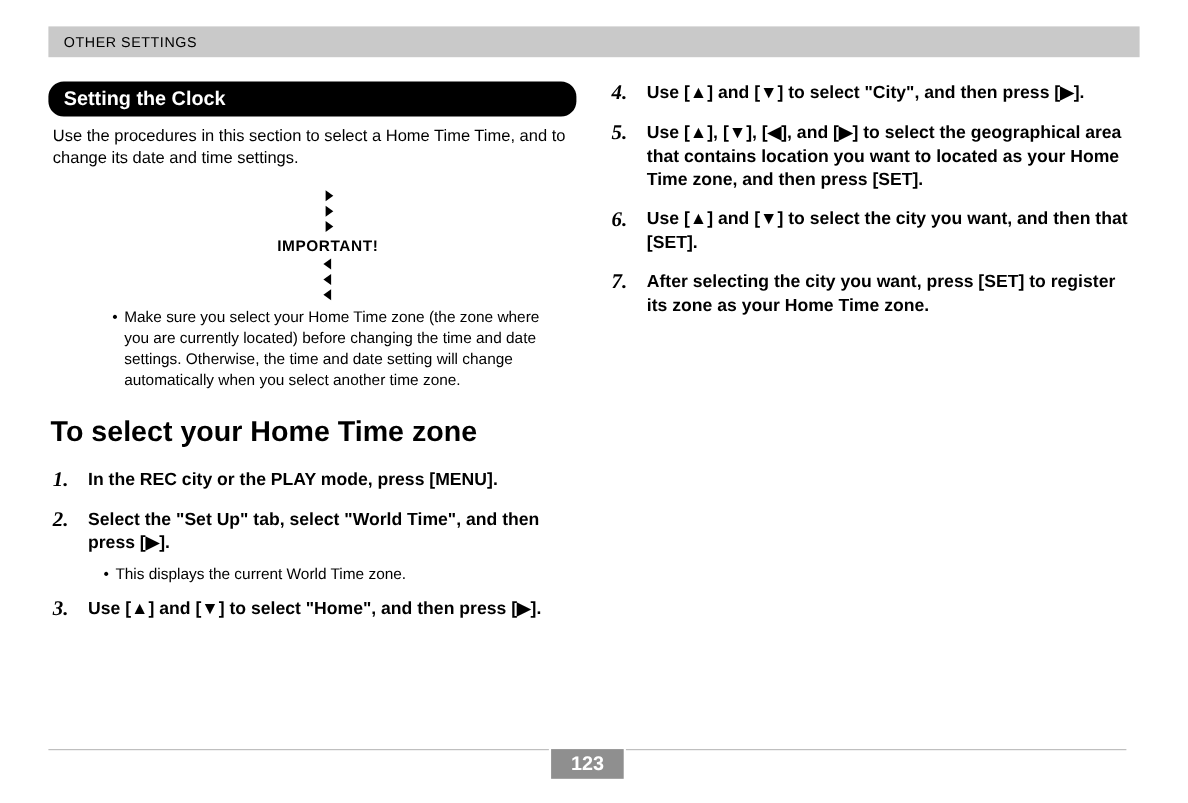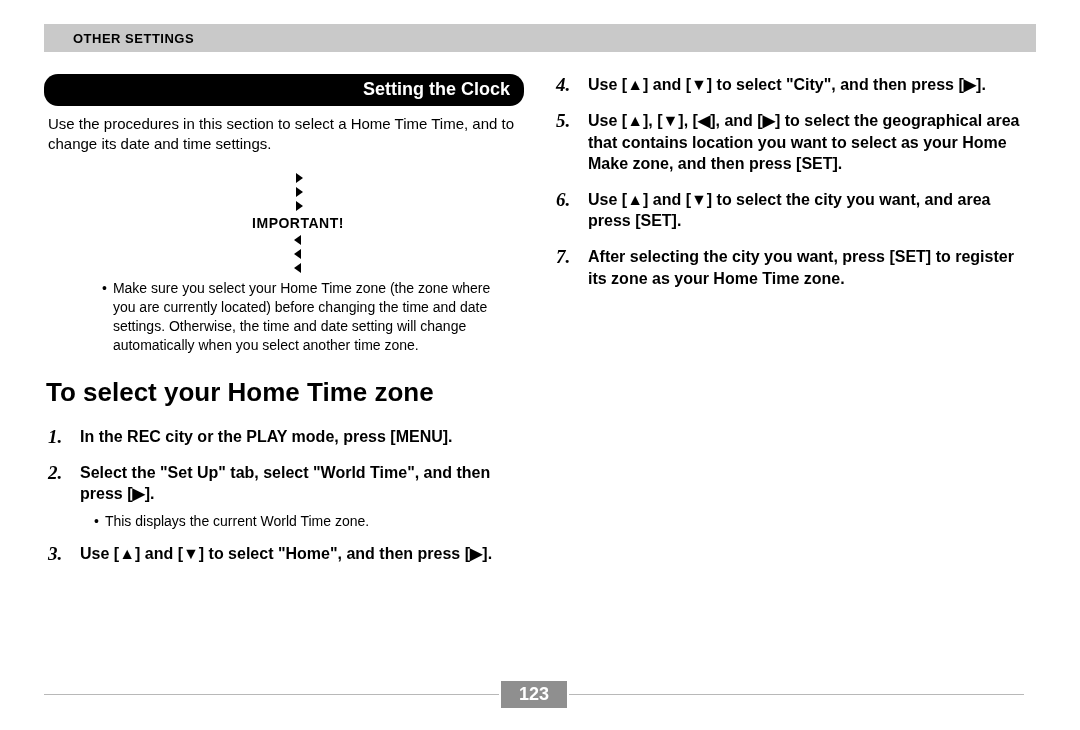--- a/index.html
+++ b/index.html
@@ -19,43 +19,41 @@
   .header-bar {
     background: #c9c9c9;
     height: 28px;
     width: 100%;
     display: flex;
     align-items: center;
     padding-left: 14px;
   }
   .header-text {
     font-size: 13px;
-    font-weight: bold;
+    font-weight: normal;
     letter-spacing: 0.5px;
-    margin-left: 15px;
   }
   .columns {
     display: flex;
     gap: 28px;
     margin-top: 22px;
   }
   .col {
     width: 480px;
   }
   .section-pill {
     background: #000;
     color: #fff;
     border-radius: 14px;
     padding: 5px 14px 6px 14px;
     font-size: 18px;
     font-weight: bold;
     display: inline-block;
     width: 100%;
     margin-bottom: 8px;
-    text-align: right;
   }
   .intro {
     font-size: 15px;
     line-height: 1.3;
     margin-bottom: 20px;
     padding-left: 4px;
   }
   .important-row {
     display: flex;
     align-items: center;
@@ -127,21 +125,21 @@
     margin-top: 8px;
     padding-left: 14px;
     display: flex;
     gap: 6px;
   }
   .footer {
     position: absolute;
     left: 44px; right: 56px;
     bottom: 22px;
     display: flex;
-    align-items: center;
+    align-items: flex-start;
   }
   .footer-line {
     flex: 1;
     height: 1px;
     background: #b8b8b8;
   }
   .page-num {
     background: #8f8f8f;
     color: #fff;
     font-weight: bold;
@@ -212,26 +210,26 @@
 
     <div class="col">
       <ol class="steps start4">
         <li>
           <div>
             <div class="step-body">Use [▲] and [▼] to select "City", and then press [▶].</div>
           </div>
         </li>
         <li>
           <div>
-            <div class="step-body">Use [▲], [▼], [◀], and [▶] to select the geographical area that contains location you want to select as your Home Make zone, and then press [SET].</div>
-          </div>
-        </li>
-        <li>
-          <div>
-            <div class="step-body">Use [▲] and [▼] to select the city you want, and area press [SET].</div>
+            <div class="step-body">Use [▲], [▼], [◀], and [▶] to select the geographical area that contains location you want to located as your Home Time zone, and then press [SET].</div>
+          </div>
+        </li>
+        <li>
+          <div>
+            <div class="step-body">Use [▲] and [▼] to select the city you want, and then that [SET].</div>
           </div>
         </li>
         <li>
           <div>
             <div class="step-body">After selecting the city you want, press [SET] to register its zone as your Home Time zone.</div>
           </div>
         </li>
       </ol>
     </div>
 

